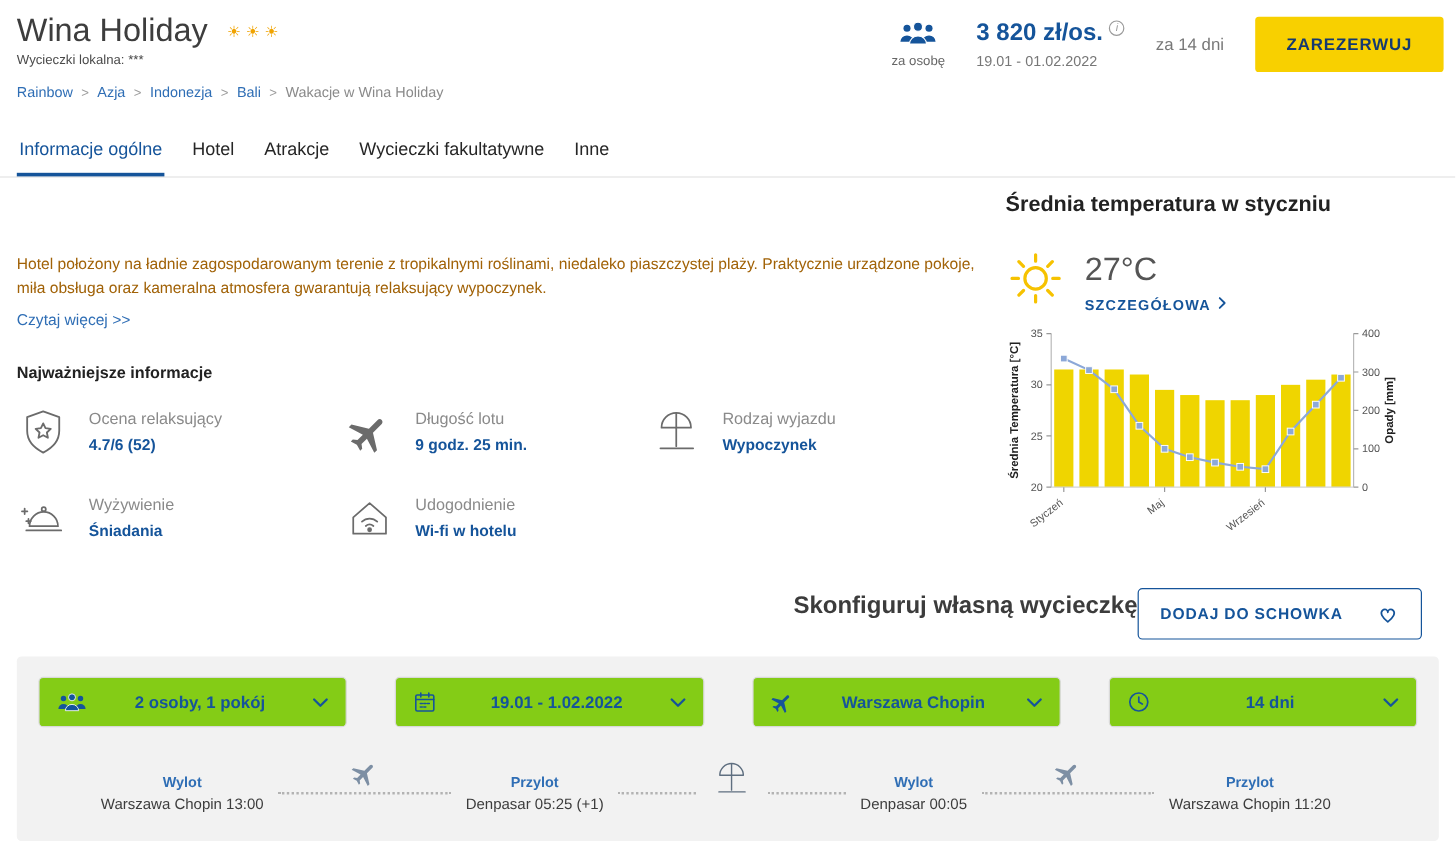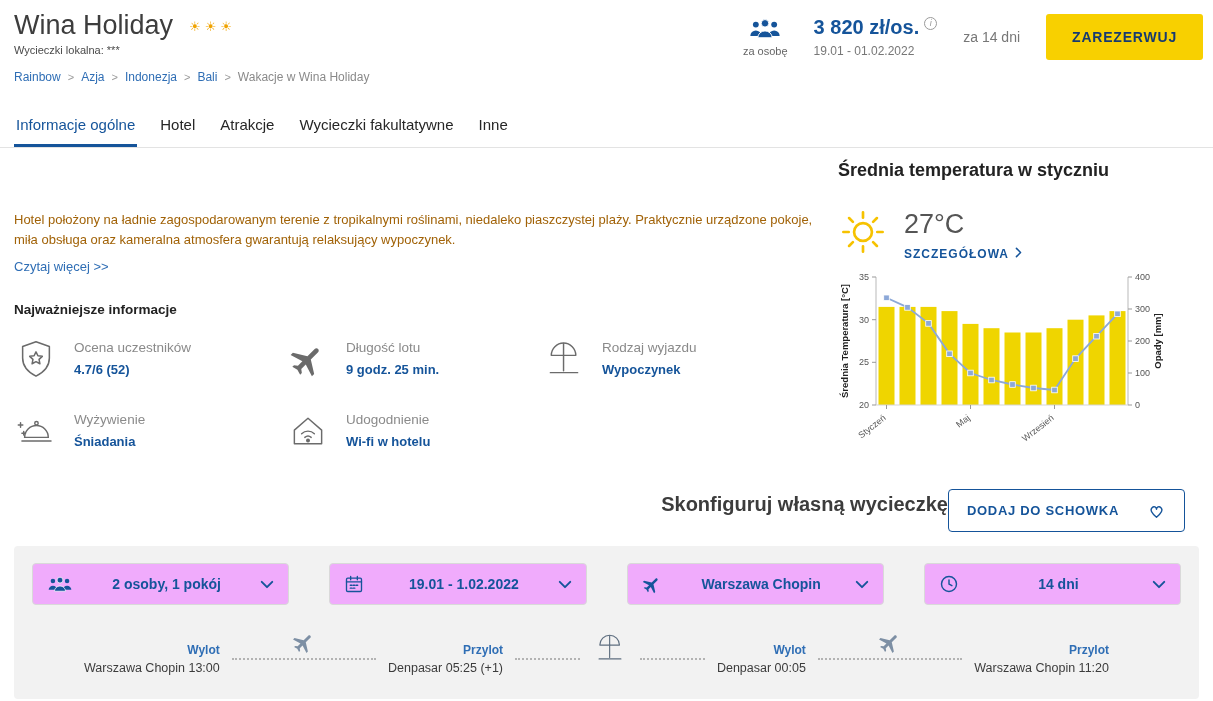--- a/index.html
+++ b/index.html
@@ -80,29 +80,29 @@
   .configure-title { font-size:20px; font-weight:700; color:#3c3c3c; }
   .clipboard-btn {
     display:flex; align-items:center; gap:28px; background:#fff; font-family:inherit;
     border:1px solid var(--primary-blue,#15549A); border-radius:4px;
     padding:11px 18px; color:var(--primary-blue,#15549A);
     font-size:13px; font-weight:700; letter-spacing:0.7px; cursor:pointer;margin-top:12px;
   }
   .config-panel { margin:14px 14px 0; background:var(--panel-gray,#F2F2F2); border-radius:4px; padding:17px 18px 22px; }
   .selectors { display:flex; gap:40px; }
   .selector {
-    flex:1; background:#f0abfc; border:1px solid #d9d9d9; border-radius:4px; height:42px;
+    flex:1; background:#84cc16; border:1px solid #d9d9d9; border-radius:4px; height:42px;
     display:flex; align-items:center; padding:0 14px; cursor:pointer;
   }
   .sel-icon { width:26px; flex:none; color:var(--primary-blue,#15549A); display:flex; align-items:center; }
   .sel-value { flex:1; text-align:center; font-size:14px; font-weight:700; color:var(--primary-blue,#15549A); }
   .chev { flex:none; color:var(--primary-blue,#15549A); display:flex; align-items:center; }
 
   .timeline { display:flex; align-items:center; margin-top:36px; padding:0 72px 0 52px; }
-  .flight-item { text-align:right; flex:none; }
+  .flight-item { text-align:center; flex:none; }
   .flight-label { font-size:12px; font-weight:700; color:var(--link-blue,#2F6EB5); }
   .flight-value { font-size:12.5px; color:#3c3c3c; margin-top:4px; white-space:nowrap; }
   .connector { flex:1; height:0; border-bottom:2px dotted #b3b3b3; margin:0 12px; position:relative; align-self:center; }
   .connector.short { flex:0.45; }
   .plane-over { position:absolute; left:50%; top:-28px; transform:translateX(-50%); color:#7d8fa4; }
   .mid-icon { flex:none; color:#5f6f80; position:relative; top:-9px; margin:0 2px; }
 </style>
 </head>
 <body>
 
@@ -233,21 +233,21 @@
       <h3 class="key-info-title">Najważniejsze informacje</h3>
 
       <div class="info-grid">
         <div class="info-item">
           <span class="info-ic">
               <svg width="42" height="42">
                 <use href="#sym-shield"></use>
               </svg>
             </span>
           <span class="info-texts">
-            <span class="info-label">Ocena uczestników</span>
+            <span class="info-label">Ocena relaksujący</span>
             <span class="info-value">4.7/6 (52)</span>
           </span>
         </div>
         <div class="info-item">
           <span class="info-ic">
               <svg width="38" height="38">
                 <use href="#sym-plane"></use>
               </svg>
             </span>
           <span class="info-texts">

